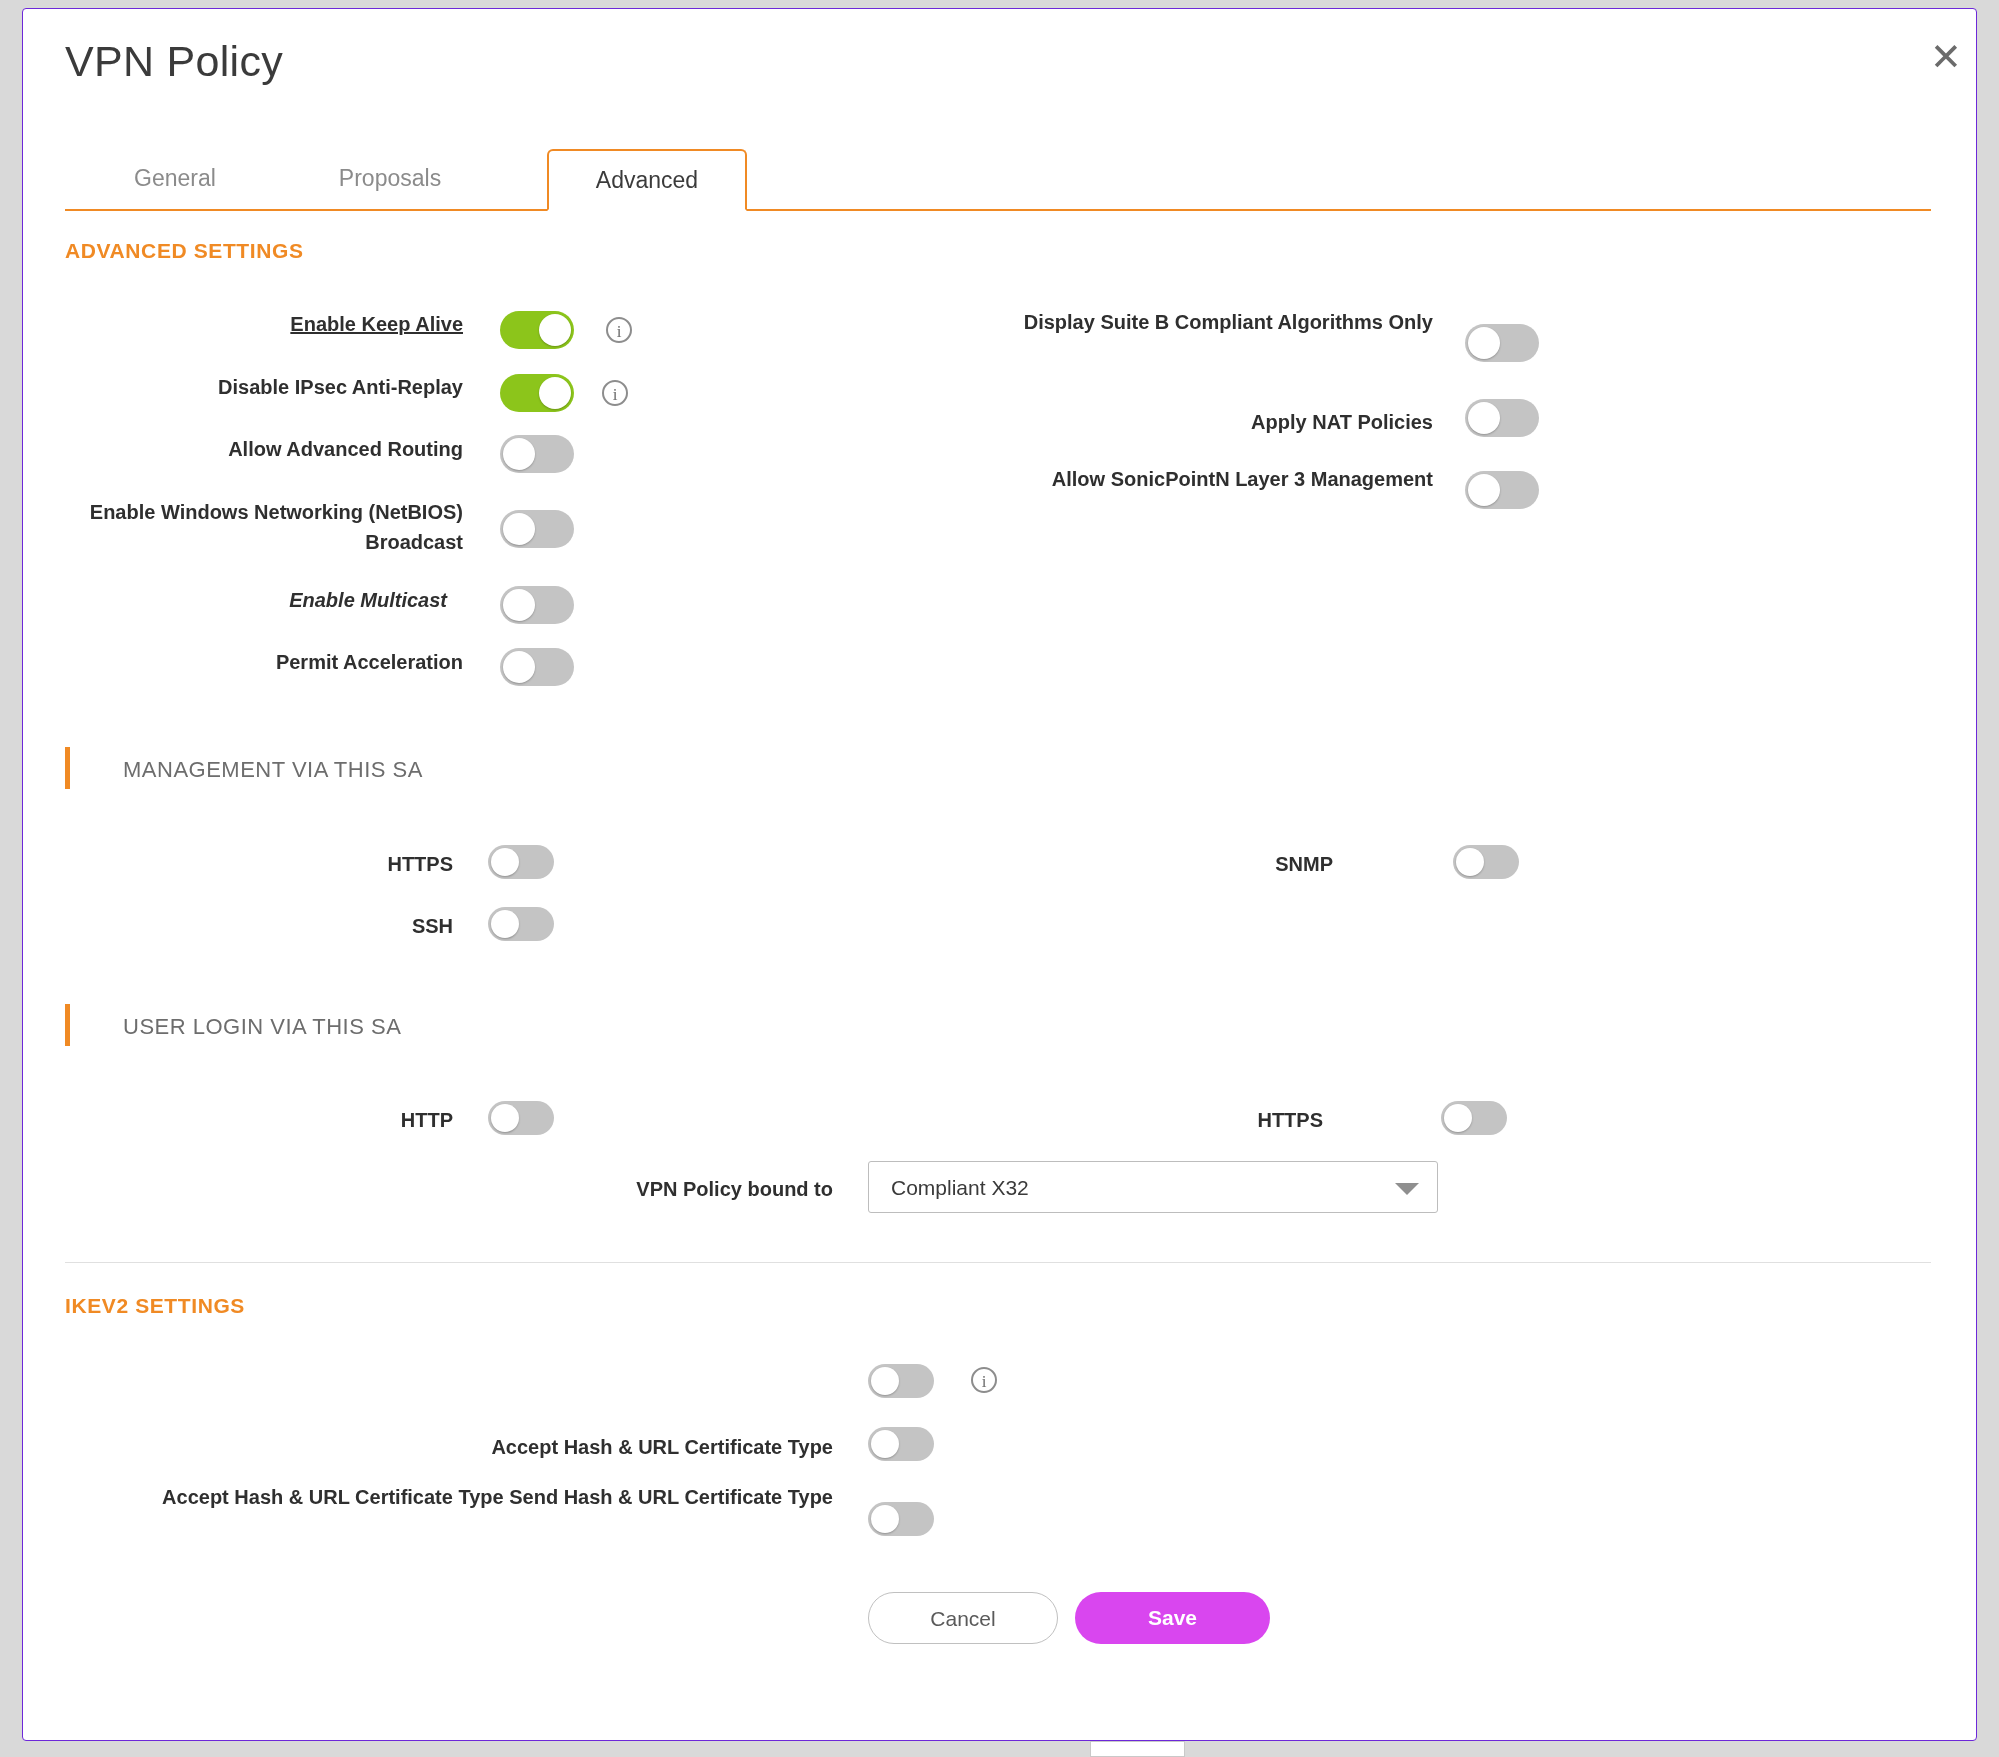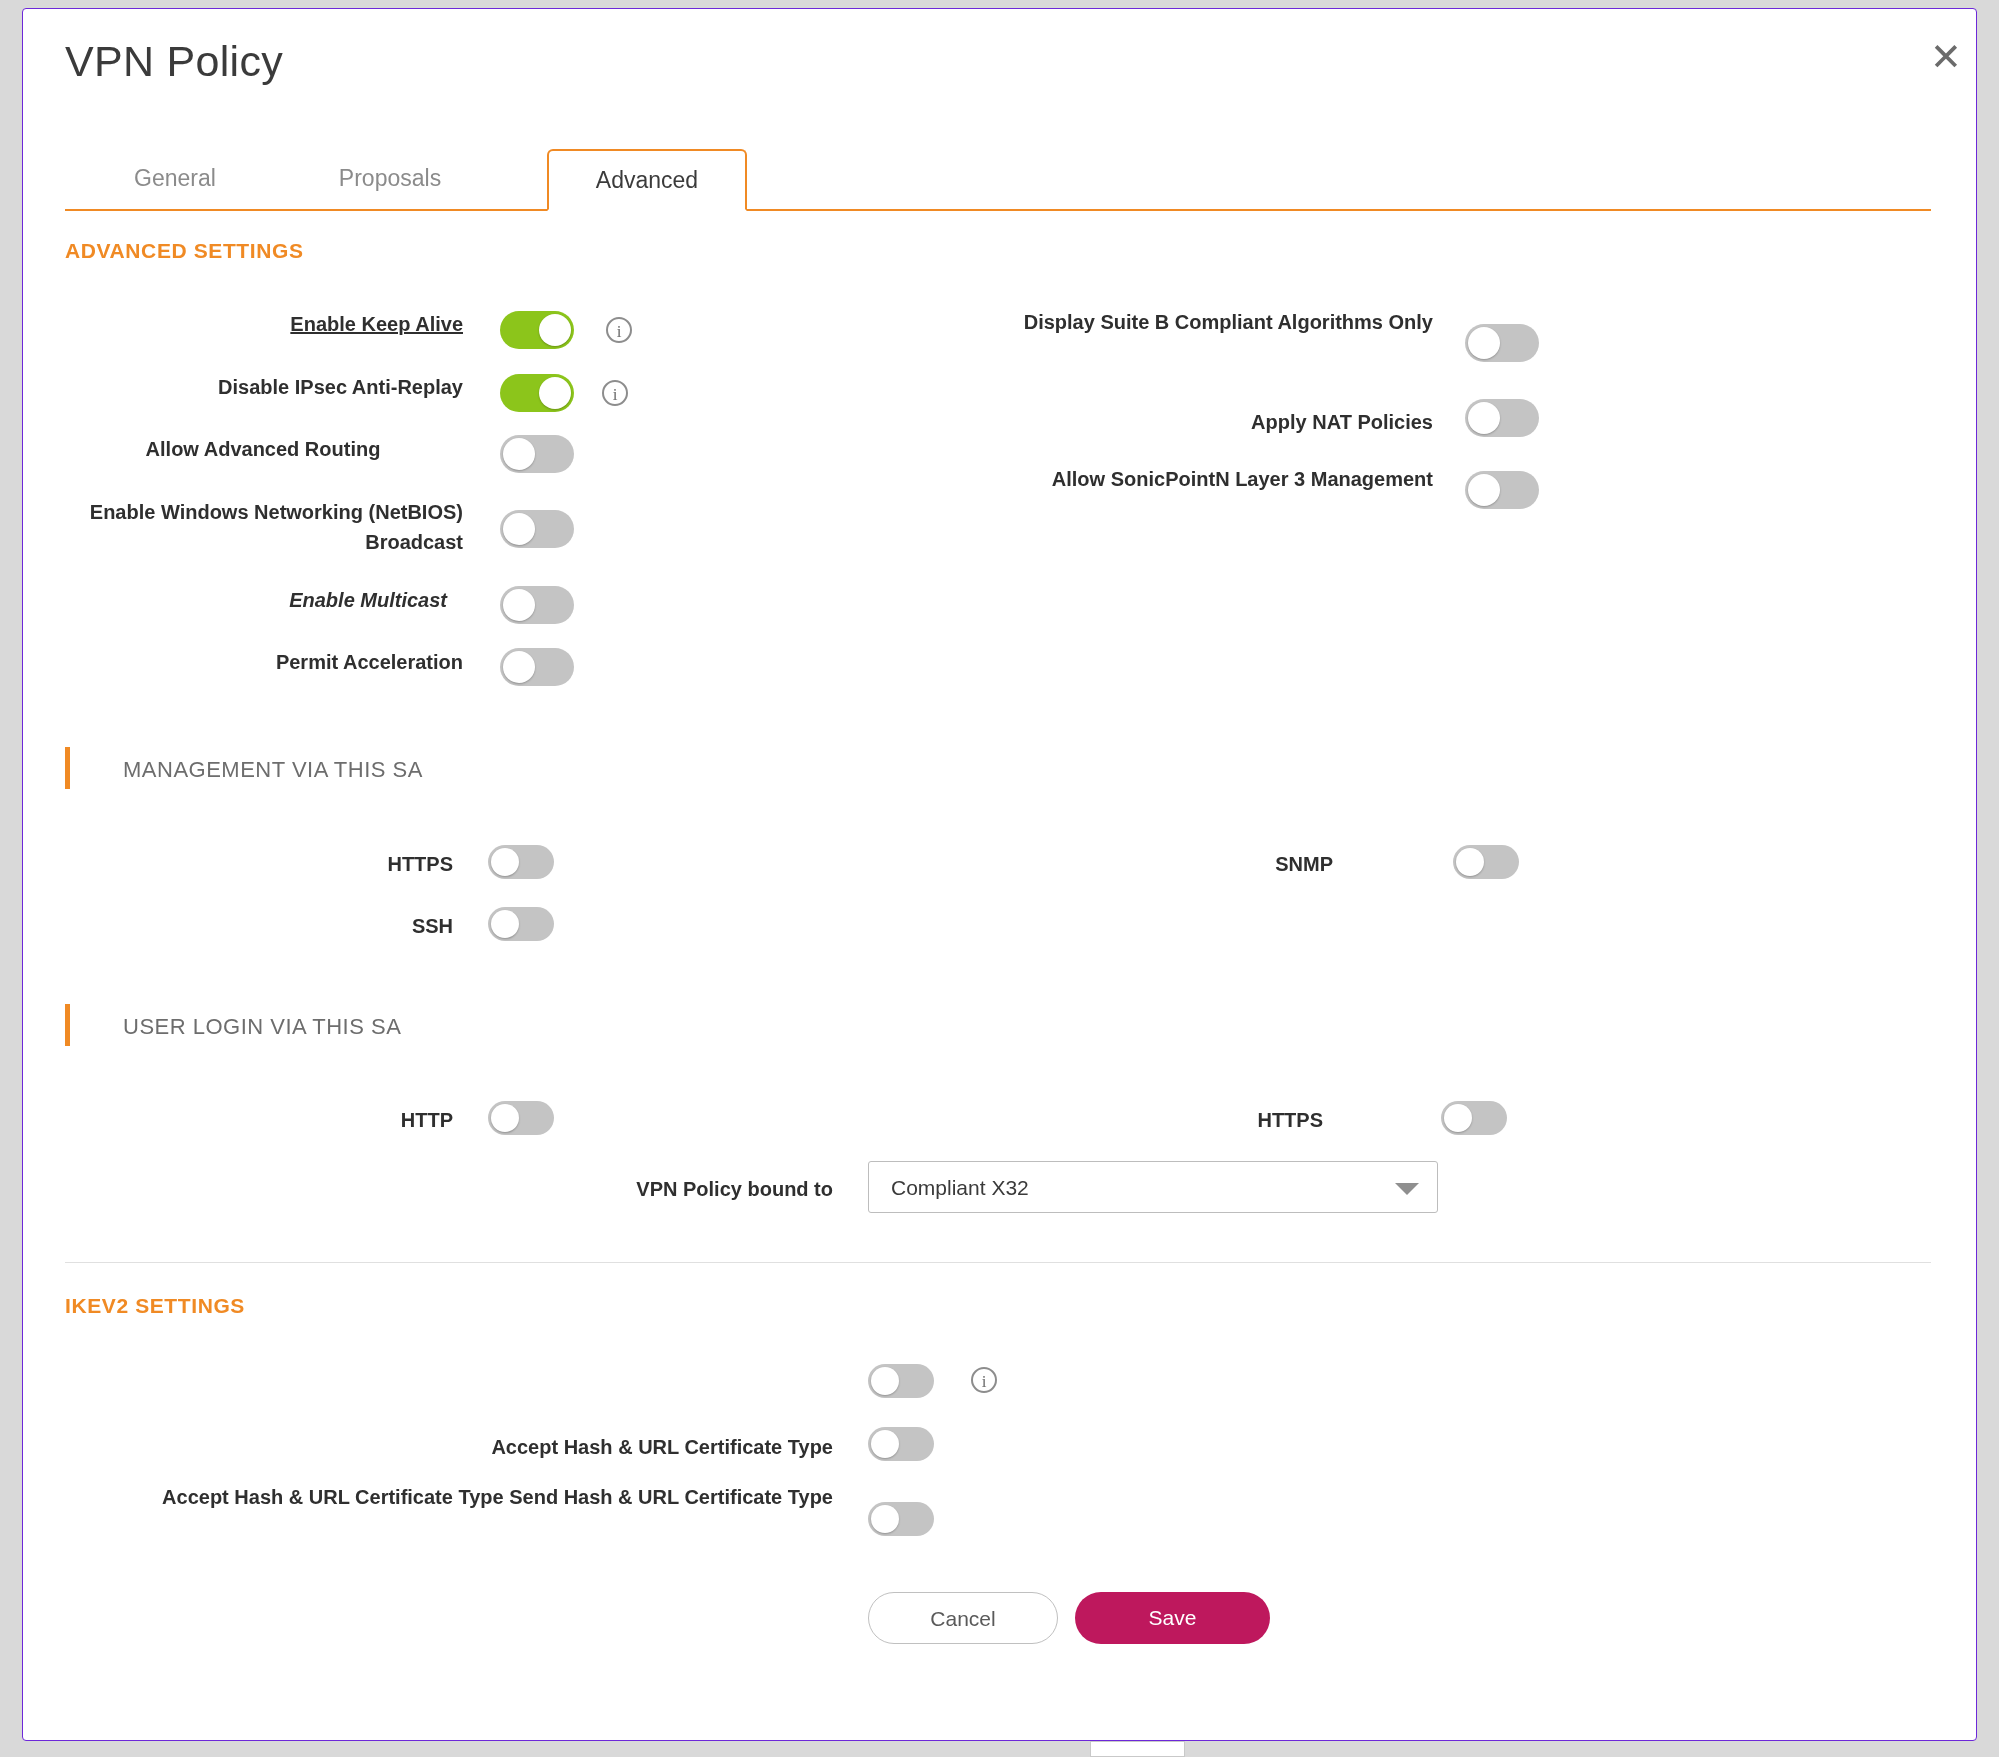--- a/index.html
+++ b/index.html
@@ -181,23 +181,23 @@
     line-height: 52px;
     cursor: pointer;
     box-sizing: border-box;
   }
   .btn-cancel {
     background: #ffffff;
     border: 1px solid #c0c0c0;
     color: #5a5a5a;
   }
   .btn-save {
-    background: #be185d;
+    background: #d946ef;
     color: #ffffff;
-    font-weight: normal;
+    font-weight: bold;
   }
   .bottom-strip {
     position: absolute;
     left: 1090px;
     top: 1741px;
     width: 95px;
     height: 16px;
     background: #ffffff;
     border: 1px solid #c9c9c9;
     box-sizing: border-box;
@@ -224,21 +224,21 @@
       <div class="knob"></div>
     </div>
   <div class="info-icon" style="left:583px; top:308px;">i</div>
 
   <div class="row-label" style="left:40px; top:363px; width:400px;">Disable IPsec Anti-Replay</div>
   <div class="toggle on" style="left:477px; top:365px;">
       <div class="knob"></div>
     </div>
   <div class="info-icon" style="left:579px; top:371px;">i</div>
 
-  <div class="row-label" style="left:40px; top:425px; width:400px;text-align:center;">Allow Advanced Routing</div>
+  <div class="row-label" style="left:40px; top:425px; width:400px;">Allow Advanced Routing</div>
   <div class="toggle" style="left:477px; top:426px;">
       <div class="knob"></div>
     </div>
 
   <div class="row-label" style="left:40px; top:488px; width:400px;">Enable Windows Networking (NetBIOS) Broadcast</div>
   <div class="toggle" style="left:477px; top:501px;">
       <div class="knob"></div>
     </div>
 
   <div class="row-label" style="left:24px; top:576px; width:400px;font-style:italic;">Enable Multicast</div>

